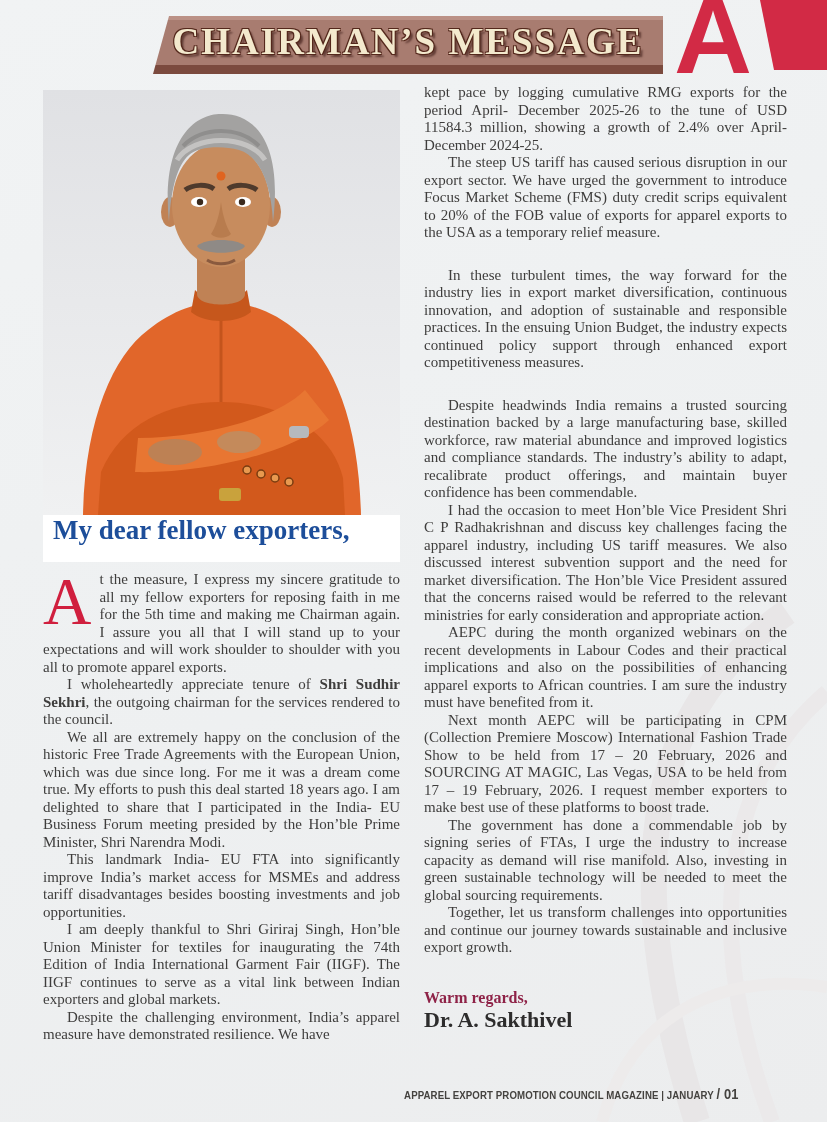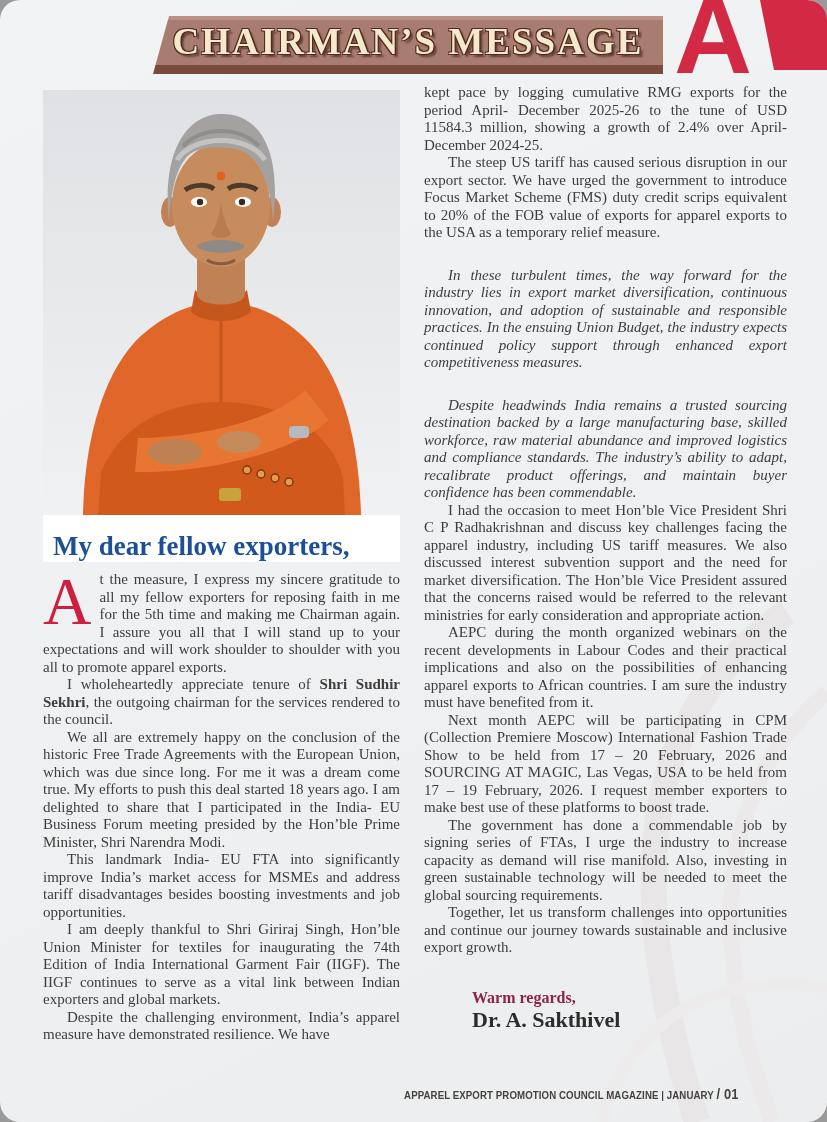--- a/index.html
+++ b/index.html
@@ -1,21 +1,20 @@
 <!DOCTYPE html>
 <html><head>
 <meta charset="utf-8">
 <style>
   html,body { margin:0; padding:0; background:#9a9a9a; }
   .page {
     position:relative; width:827px; height:1122px; margin:0 auto;
     background:linear-gradient(155deg,#f1f3f4 0%, #eef0f1 55%, #ecedee 100%);
     overflow:hidden;
     font-family:"Liberation Serif", serif;
-    border-radius:20px;
   }
   .swirl { position:absolute; right:0; bottom:0; pointer-events:none; }
 
   
   .banner {
     position:absolute; left:153px; top:16px; width:510px; height:58px;
     clip-path:polygon(16px 0, 100% 0, 100% 100%, 0 100%);
     background:linear-gradient(#bb9186 0 4px, #a87c70 4px calc(100% - 9px), #7b4a3e calc(100% - 9px) 100%);
     display:flex; align-items:center; justify-content:center;
   }
@@ -25,38 +24,38 @@
     text-shadow:-1px -1px 0 #54281c, 1px -1px 0 #54281c, -1px 1px 0 #54281c,
                 1px 1px 0 #54281c, 3px 3px 2px rgba(40,10,5,.55);
   }
   .logo { position:absolute; right:0; top:0; width:157px; height:76px; }
 
   
   .photo { position:absolute; left:43px; top:90px; width:357px; height:425px; }
   .photo svg { display:block; }
   .heading-box {
     position:absolute; left:43px; top:515px; width:357px; height:47px;
-    background:#ffffff; display:flex; align-items:flex-end; box-sizing:border-box; padding:0 10px;
+    background:#ffffff; display:flex; align-items:flex-start; box-sizing:border-box; padding:0 10px;
   }
   .heading-text { color:#1d4e9a; font-weight:bold; font-size:27px; white-space:nowrap; }
 
   .col { position:absolute; color:#3e3d3c; }
   .col-left  { left:43px;  top:571px; width:357px; }
   .col-right { left:424px; top:84px;  width:363px; }
   .col p { margin:0; font-size:15px; line-height:17.5px; text-align:justify; }
   .indent { text-indent:24px; }
-  .gap-top { margin-top:25px !important;font-style:italic; }
+  .gap-top { margin-top:25px !important; }
   .bold { font-weight:bold; }
 
   .dropcap {
     float:left; color:#d01f3e; font-size:67px; line-height:54px;
     padding:3px 8px 0 0; font-family:"Liberation Serif", serif;
   }
 
-  .signoff { margin-top:32px;margin-left:48px; }
+  .signoff { margin-top:32px; }
   .signoff .regards { color:#8e2247; font-weight:bold; font-size:16px; text-align:left; }
   .signoff .name    { color:#2d2c2c; font-weight:bold; font-size:22px; margin-top:5px; text-align:left; }
 
   
   .footer {
     position:absolute; right:89px; top:1086px;
     font-family:"Liberation Sans", sans-serif; font-weight:bold; color:#44423f;
     font-size:10.5px; letter-spacing:0.1px; white-space:nowrap;
     transform:scaleX(.92); transform-origin:right center;
   }

